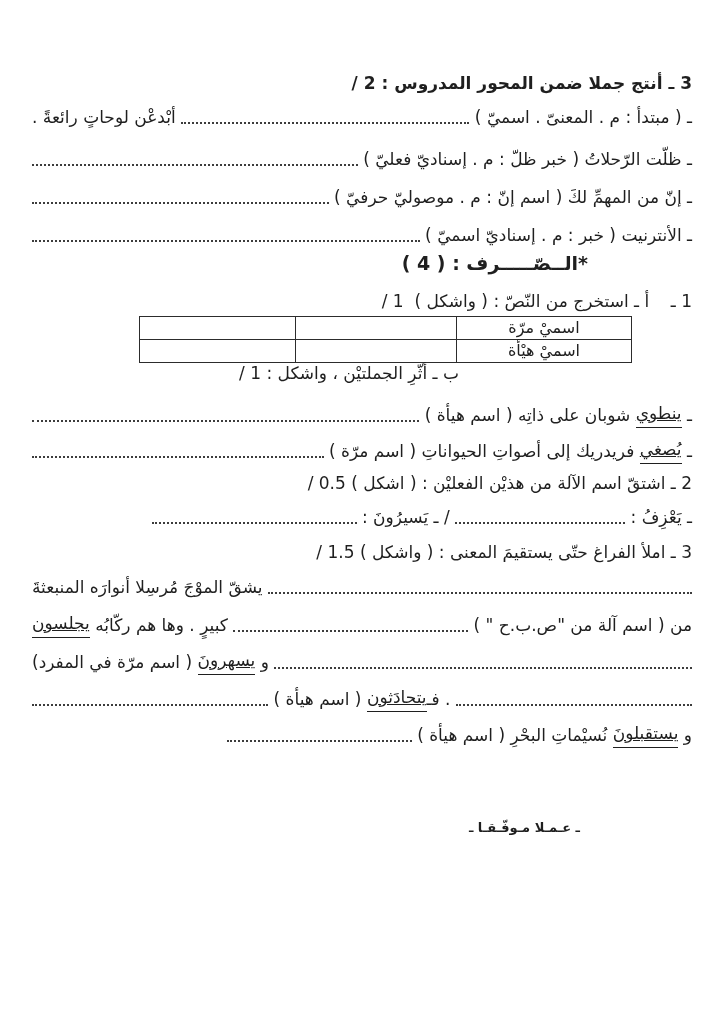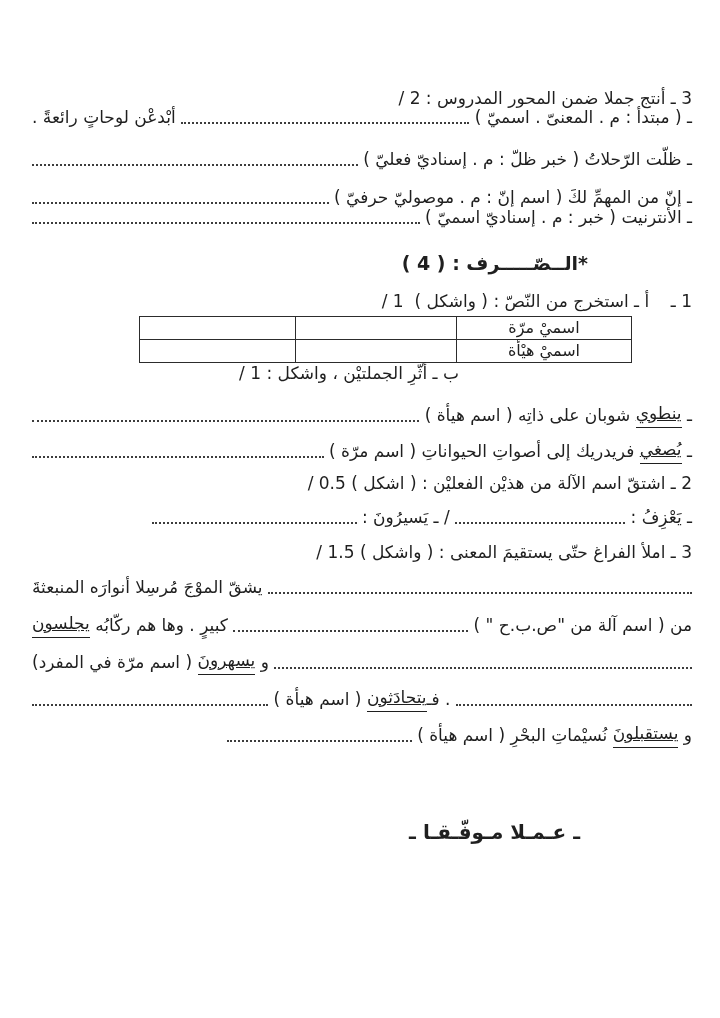--- a/index.html
+++ b/index.html
@@ -17,27 +17,27 @@
   .txt{white-space:pre;flex:0 0 auto;}
   .dots{
     flex:1 1 auto;min-width:10px;
     border-bottom:2px dotted #3c3c3c;
     margin-bottom:6px;
   }
   .dots.w170{flex:0 0 auto;width:170px;}
   .dots.w205{flex:0 0 auto;width:205px;}
   .dots.w185{flex:0 0 auto;width:185px;}
   .u{border-bottom:1.6px solid #1f1f1f;padding-bottom:1px;text-decoration:underline;}
-  .bold{font-weight:normal;margin-top:15px;}
+  .bold{font-weight:bold;}
   .h-sarf{top:250px;font-size:19px;font-weight:bold;padding-right:104px;}
   .t-l1{top:70px;}
   .t-l2{top:104px;}
   .t-l3{top:146px;}
   .t-l4{top:184px;}
-  .t-l5{top:204px;justify-content:flex-end;}
+  .t-l5{top:222px;justify-content:flex-end;}
   .t-l7{top:288px;}
   .t-l8{top:360px;padding-right:26px;text-align:center;}
   .t-l9{top:400px;}
   .t-l10{top:436px;}
   .t-l11{top:470px;}
   .t-l12{top:504px;}
   .t-l13{top:539px;}
   .t-l14{top:574px;}
   .t-l15{top:610px;}
   .t-l16{top:647px;}
@@ -49,21 +49,21 @@
   }
   table.extract td{
     border:1.5px solid #2c2c2c;height:22px;padding:0 12px;
     font-size:16px;line-height:20px;text-align:center;vertical-align:middle;
   }
   td.c1{width:150px;}
   td.c2{width:136px;}
   td.c3{width:131px;}
   .footer{
     position:absolute;top:820px;right:140px;
-    font-size:20px;font-weight:bold;letter-spacing:1px;
+    font-size:13px;font-weight:bold;letter-spacing:1px;
   }
 </style>
 </head>
 <body>
 
 <div class="page">
 
   <div class="line t-l1 bold">3 ـ أنتج جملا ضمن المحور المدروس : 2 /</div>
 
   <div class="line flexline t-l2">

